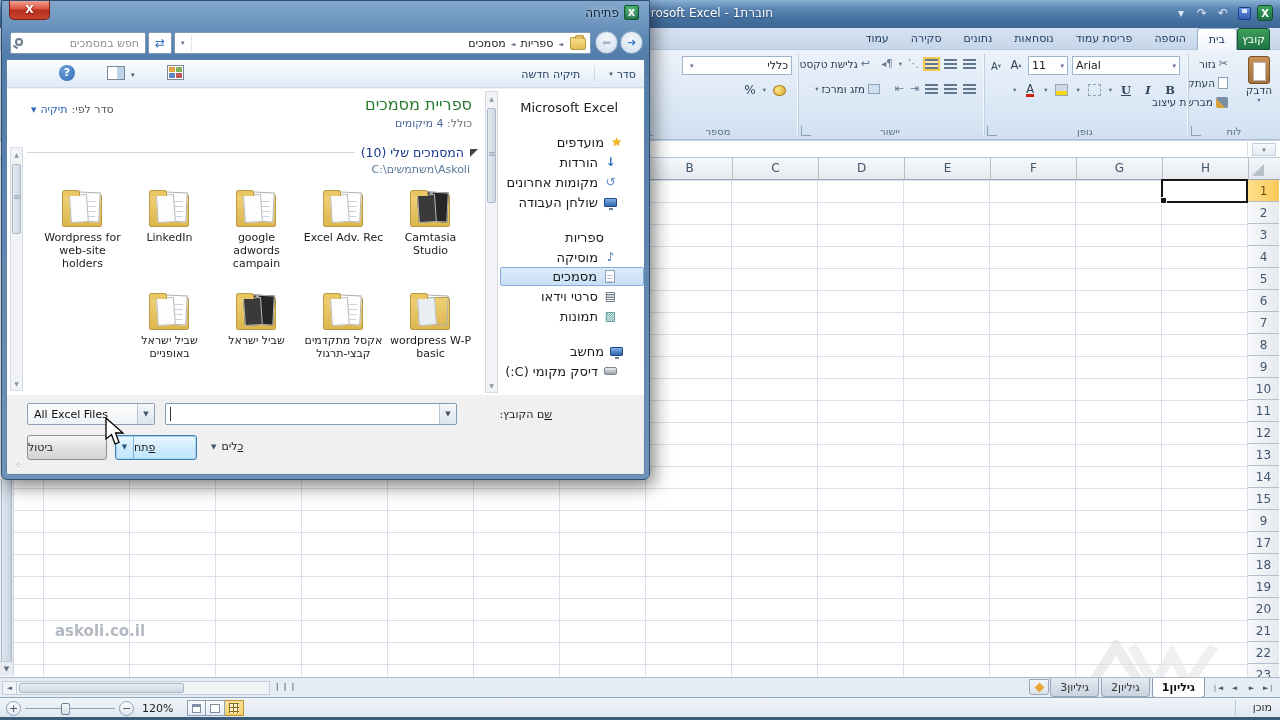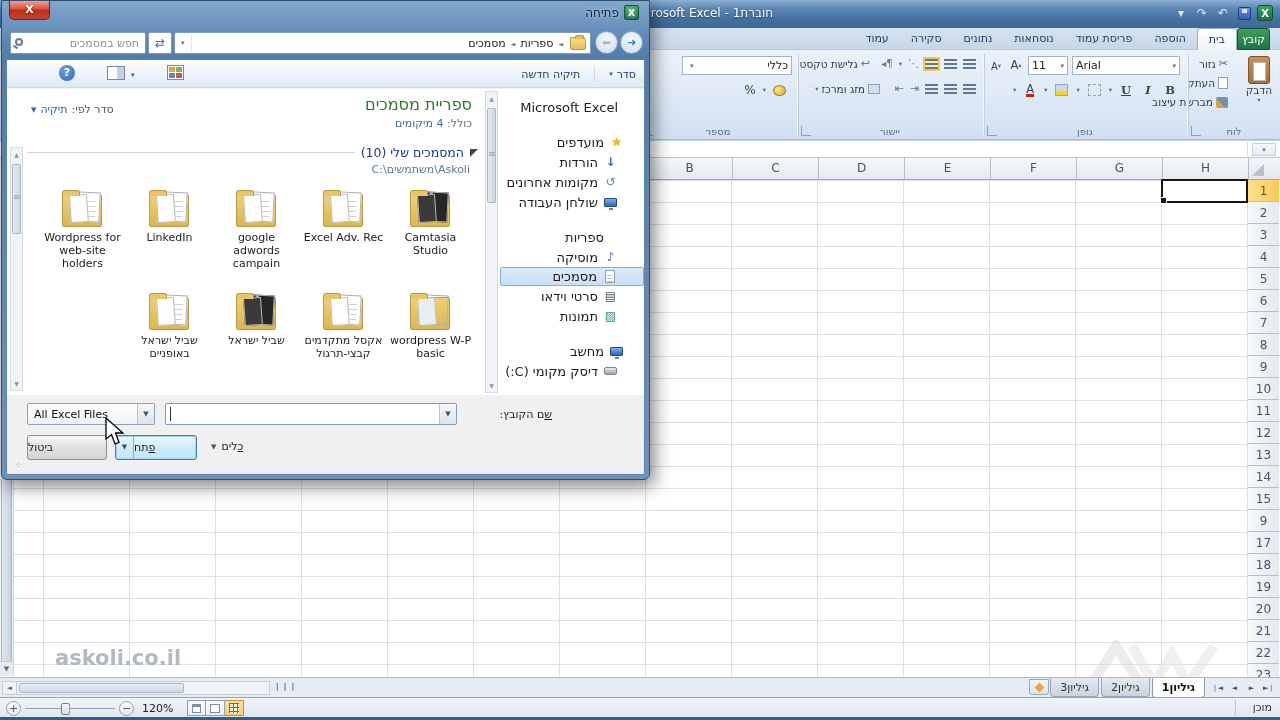--- a/index.html
+++ b/index.html
@@ -74,21 +74,21 @@
     repeating-linear-gradient(to left,#d9e0e9 0 1px,transparent 1px 86px),
     repeating-linear-gradient(to bottom,#d9e0e9 0 1px,transparent 1px 22px);}
   .selcell{position:absolute;right:32px;top:179px;width:87px;height:24px;border:2px solid #151515;background:#fff;}
   .selcell::after{content:"";position:absolute;left:-3px;bottom:-3px;width:5px;height:5px;background:#151515;border:1px solid #fff;}
   .vscroll{position:absolute;left:0;top:158px;width:14px;height:518px;background:#eef1f5;border-right:1px solid #ccd4de;}
   .vthumb{position:absolute;left:1px;right:1px;top:320px;height:190px;background:linear-gradient(90deg,#dfe6ee,#c8d3e1);border:1px solid #a8b6c8;border-radius:2px;}
   .varrow{position:absolute;left:0;right:0;bottom:0;height:15px;background:#e7ebf1;border-top:1px solid #c3cdd9;
     color:#5a6b7d;font-size:7px;text-align:center;line-height:15px;}
 
   .wm-logo{position:absolute;left:1088px;top:640px;opacity:.55;}
-  .wm-text{position:absolute;left:55px;top:646px;font-size:21px;font-weight:bold;color:#9aa2ac;opacity:.75;}
+  .wm-text{position:absolute;left:55px;top:622px;font-size:15px;font-weight:bold;color:#9aa2ac;opacity:.75;}
 
   
   .tabbar{position:absolute;left:0;top:677px;width:1280px;height:20px;background:#e6ecf3;border-top:1px solid #aab8c8;}
   .hscroll{position:absolute;left:2px;top:3px;width:268px;height:14px;background:#f1f4f7;border:1px solid #c3cdd9;}
   .hs-arrow{position:absolute;top:0;bottom:0;width:14px;color:#55687c;font-size:7px;display:flex;align-items:center;justify-content:center;}
   .hs-thumb{position:absolute;left:16px;top:1px;width:165px;bottom:1px;background:linear-gradient(#e8edf3,#cfd9e4);border:1px solid #a8b6c8;border-radius:2px;}
   .hsplit{position:absolute;left:274px;top:4px;width:10px;height:12px;color:#8495a8;font-size:8px;letter-spacing:1px;}
   .stabs{position:absolute;right:0;top:0;height:20px;display:flex;direction:rtl;align-items:flex-start;}
   .snav{display:flex;direction:ltr;padding:3px 4px 0 4px;gap:2px;}
   .snav span{font-size:7px;color:#44566a;width:15px;height:14px;display:flex;align-items:center;justify-content:center;}

